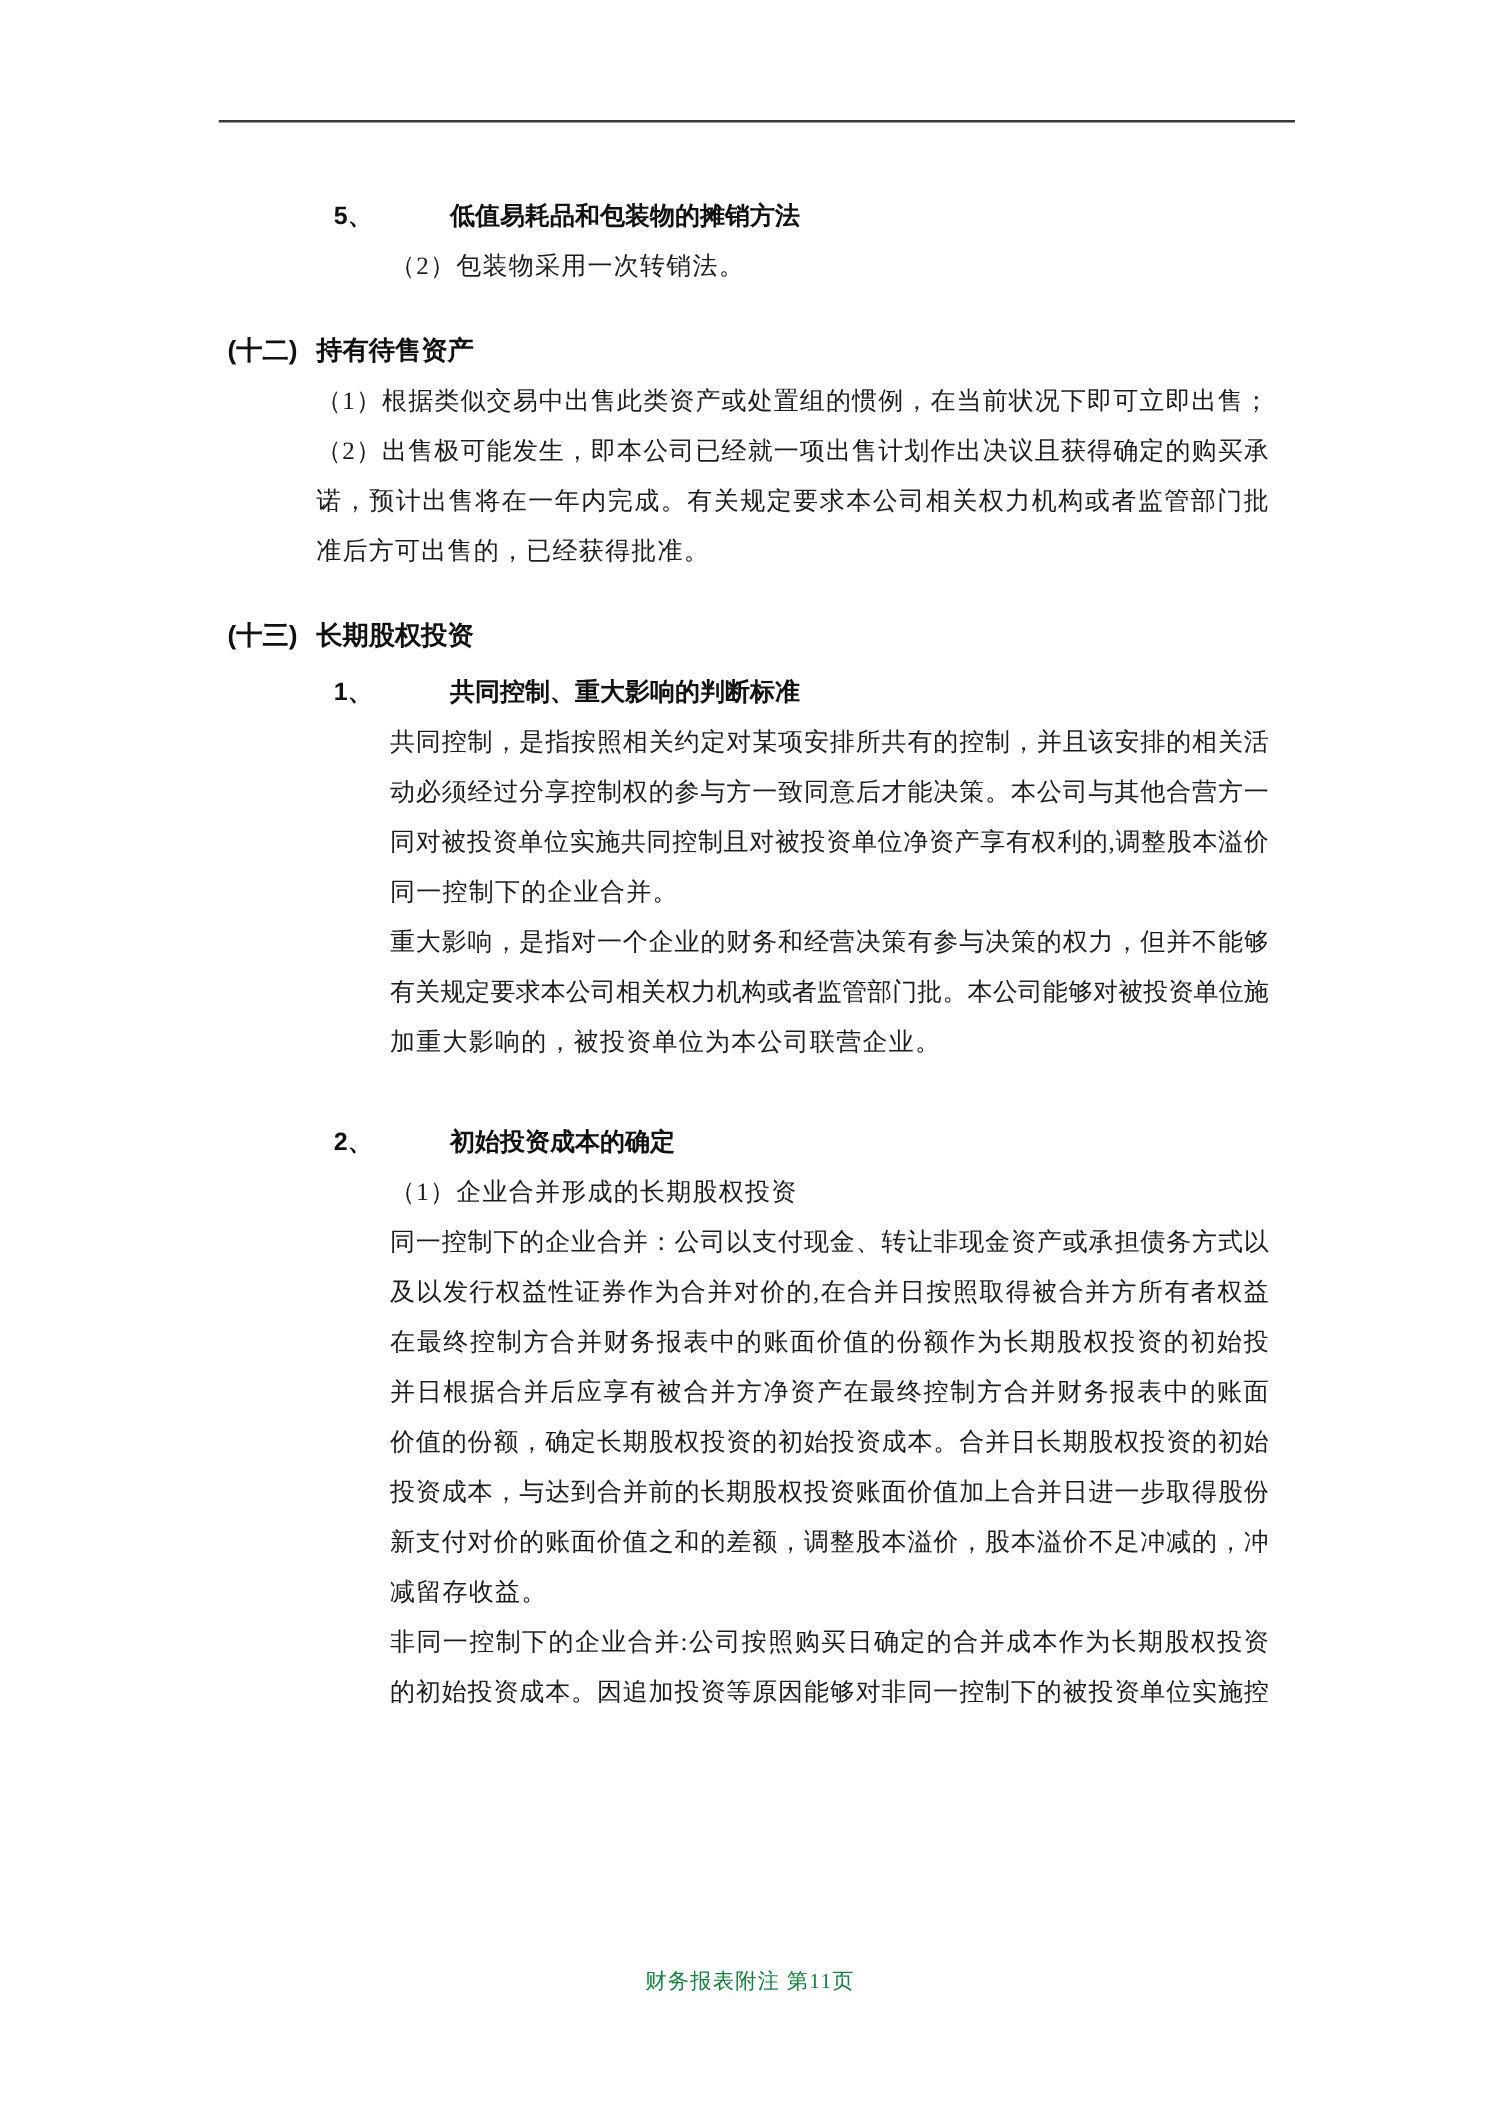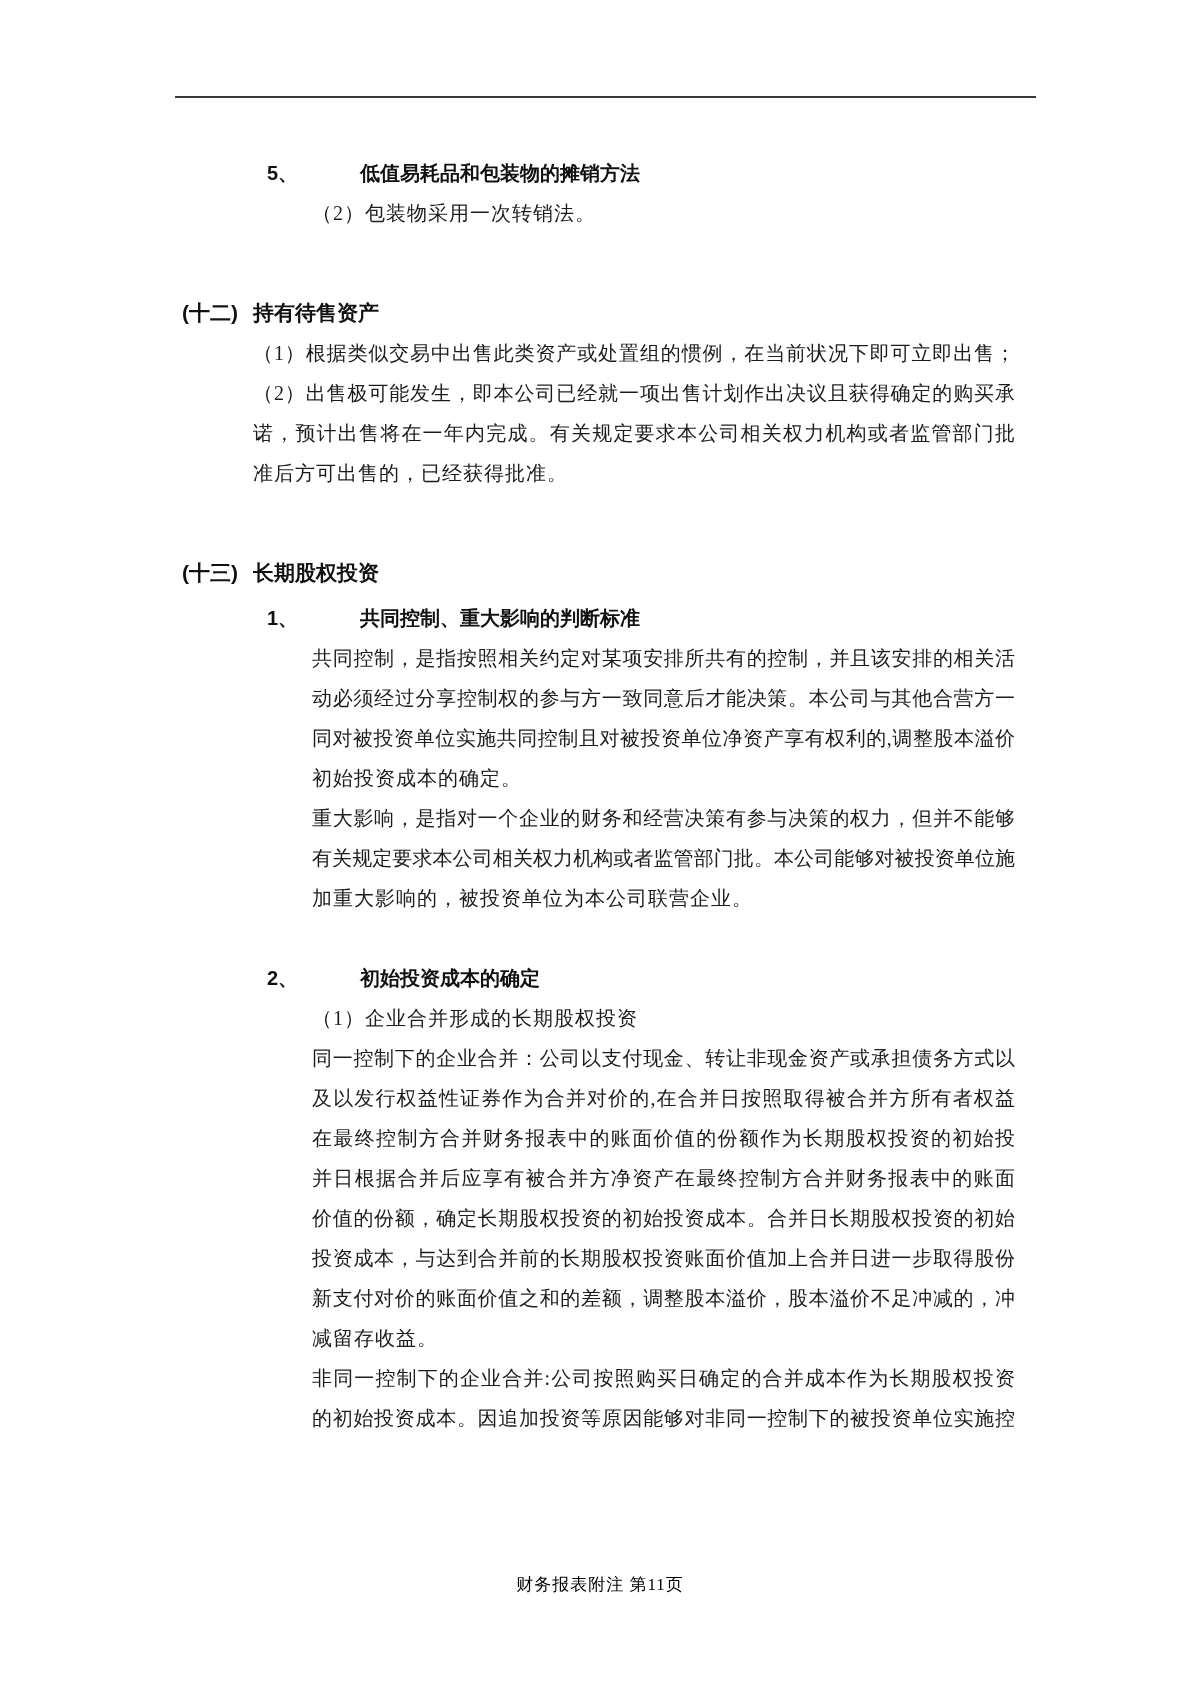--- a/index.html
+++ b/index.html
@@ -38,28 +38,28 @@
     font-family:"Liberation Sans",sans-serif;
     font-weight:700;color:#111111;
   }
   .h1{font-size:21px;}
   .h2{font-size:20px;}
   .h1 .num{position:absolute;left:182px;}
   .h1 .title{position:absolute;left:253px;}
   .h2 .num{position:absolute;left:267px;}
   .h2 .title{position:absolute;left:323px;margin-left:37px;}
   .mt-first{margin-top:55px;}
-  .mt-sec{margin-top:60px;}
+  .mt-sec{margin-top:28px;}
   .mt-sub{margin-top:40px;}
   .mt-tight{margin-top:5px;}
   .footer{
     position:absolute;top:1565px;left:0;
     width:100%;height:40px;line-height:40px;
     text-align:center;
-    font-size:17px;color:#000000;
+    font-size:17px;color:#15803d;
     letter-spacing:1px;
   }
 </style>
 </head>
 <body>
 
 <div class="page">
   <div class="rule"></div>
   <div class="content" id="content">
       <div class="h2 mt-first">
@@ -79,21 +79,21 @@
         <span class="num">(十三)</span>
         <span class="title">长期股权投资</span>
       </div>
       <div class="h2 mt-tight">
         <span class="num">1、</span>
         <span class="title">共同控制、重大影响的判断标准</span>
       </div>
       <div class="line l2 j">共同控制，是指按照相关约定对某项安排所共有的控制，并且该安排的相关活</div>
       <div class="line l2 j">动必须经过分享控制权的参与方一致同意后才能决策。本公司与其他合营方一</div>
       <div class="line l2 j">同对被投资单位实施共同控制且对被投资单位净资产享有权利的,调整股本溢价</div>
-      <div class="line l2">初始投资成本的确定。</div>
+      <div class="line l2">同一控制下的企业合并。</div>
       <div class="line l2 j">重大影响，是指对一个企业的财务和经营决策有参与决策的权力，但并不能够</div>
       <div class="line l2 j">有关规定要求本公司相关权力机构或者监管部门批。本公司能够对被投资单位施</div>
       <div class="line l2">加重大影响的，被投资单位为本公司联营企业。</div>
       <div class="h2 mt-sub">
         <span class="num">2、</span>
         <span class="title">初始投资成本的确定</span>
       </div>
       <div class="line lead">（1）企业合并形成的长期股权投资</div>
       <div class="line l2 j">同一控制下的企业合并：公司以支付现金、转让非现金资产或承担债务方式以</div>
       <div class="line l2 j">及以发行权益性证券作为合并对价的,在合并日按照取得被合并方所有者权益</div>

